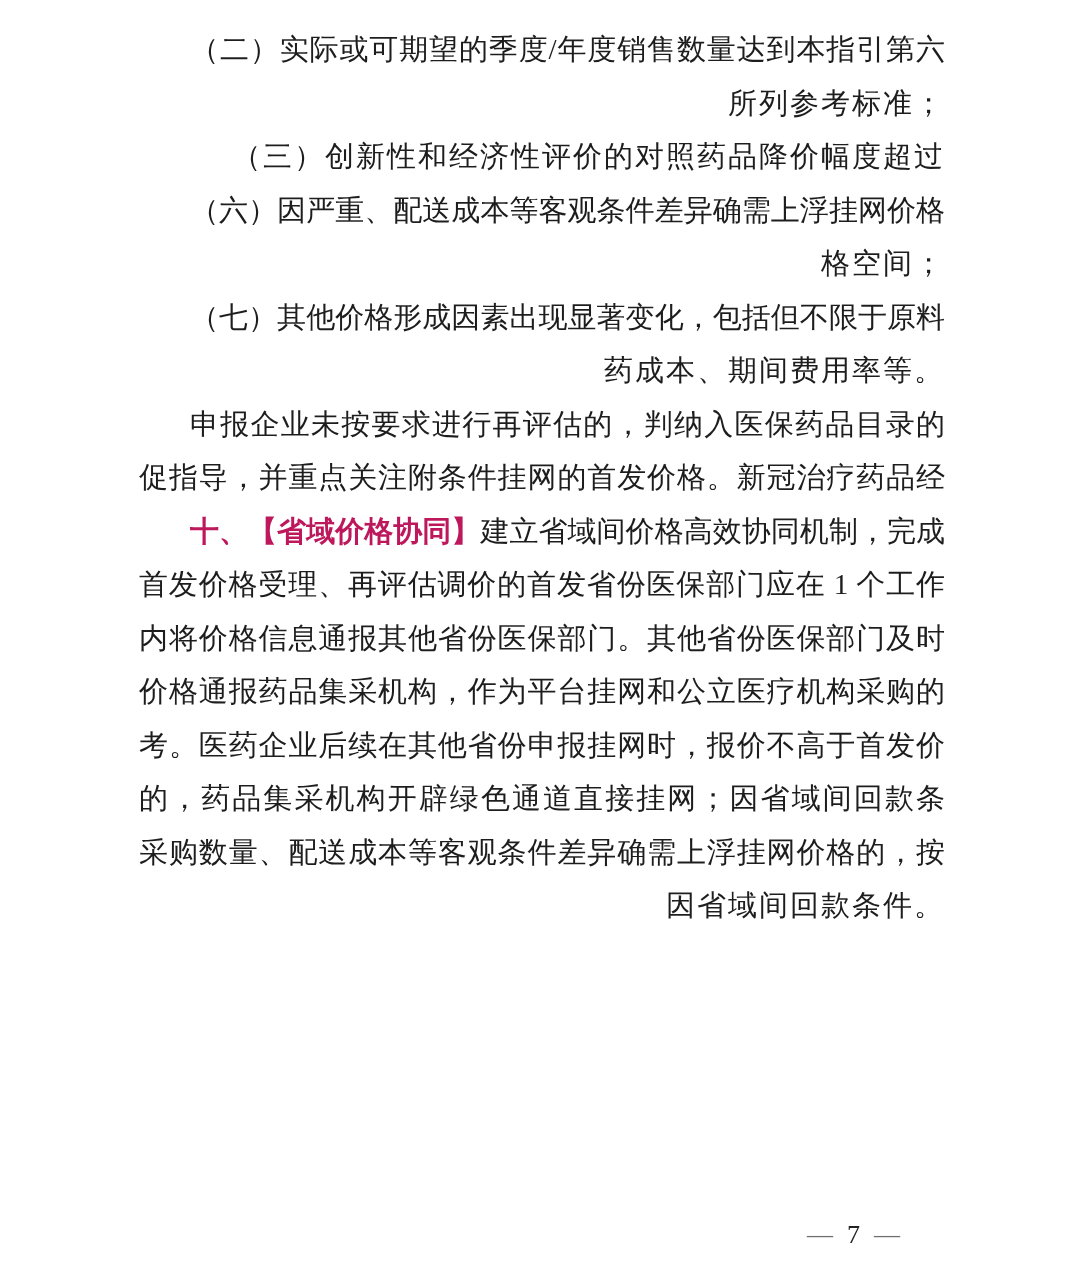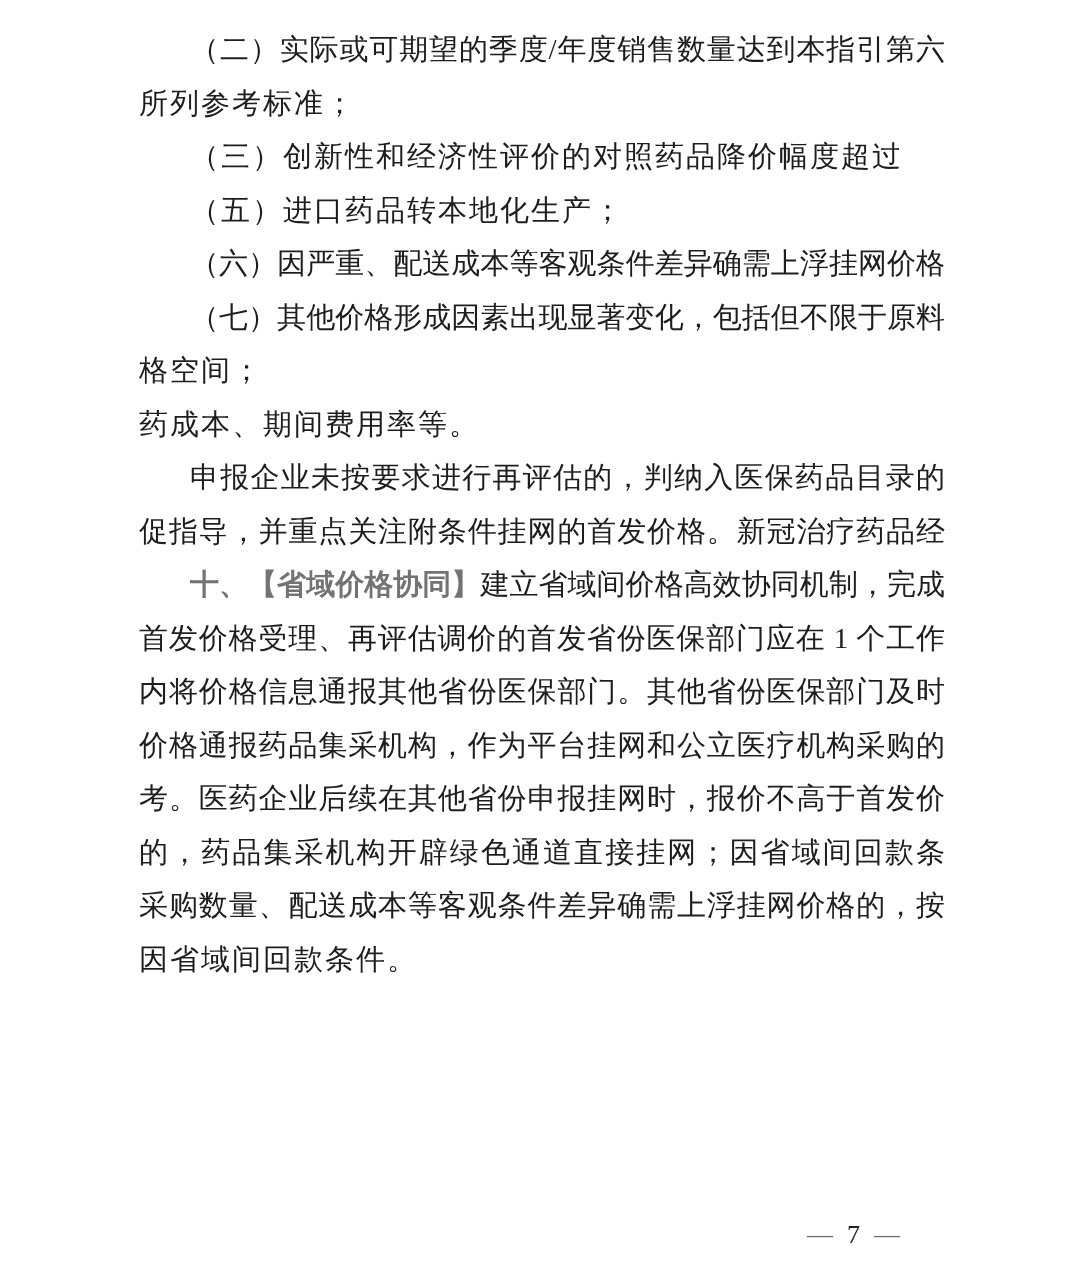--- a/index.html
+++ b/index.html
@@ -14,53 +14,53 @@
     left:139px; top:23px;
     width:806px;
   }
   .ln {
     height:53.5px;
     line-height:53.5px;
     font-size:29px;
     color:#1d1d1d;
     overflow:hidden;
     white-space:normal;
+    text-align:right;
   }
   
   .jl { text-align:justify; text-align-last:justify; }
   
   .lt { letter-spacing:2px; }
   
   .ind { text-indent:51px; }
   .bold-head {
     font-family:"Liberation Sans","DejaVu Sans",sans-serif;
     font-weight:700;
-    color:#737373;
+    color:#be185d;
   }
   .footer {
     position:absolute;
     top:1218px; right:180px;
     height:34px; line-height:34px;
     font-size:26px;
     color:#2b2b2b;
   }
   .footer .dash { color:#6f6f6f; }
   .footer .num { margin:0 14px; color:#222222; }
 </style>
 </head>
 <body>
 
 <div class="doc">
   <div class="ln jl ind">（二）实际或可期望的季度/年度销售数量达到本指引第六项</div>
   <div class="ln lt">所列参考标准；</div>
   <div class="ln lt ind">（三）创新性和经济性评价的对照药品降价幅度超过 30%；</div>
-  <div class="ln lt ind">（五）进口药品转本地化生产；</div>
   <div class="ln jl ind">（六）因严重、配送成本等客观条件差异确需上浮挂网价格的</div>
+  <div class="ln lt">格空间；</div>
   <div class="ln jl ind">（七）其他价格形成因素出现显著变化，包括但不限于原料</div>
-  <div class="ln lt">格空间；</div>
   <div class="ln lt">药成本、期间费用率等。</div>
   <div class="ln jl ind">申报企业未按要求进行再评估的，判纳入医保药品目录的</div>
   <div class="ln jl">促指导，并重点关注附条件挂网的首发价格。新冠治疗药品经谈</div>
   <div class="ln jl ind"><span class="bold-head">十、【省域价格协同】</span><span>建立省域间价格高效协同机制，完成</span></div>
   <div class="ln jl">首发价格受理、再评估调价的首发省份医保部门应在 1 个工作日</div>
   <div class="ln jl">内将价格信息通报其他省份医保部门。其他省份医保部门及时将</div>
   <div class="ln jl">价格通报药品集采机构，作为平台挂网和公立医疗机构采购的参</div>
   <div class="ln jl">考。医药企业后续在其他省份申报挂网时，报价不高于首发价格</div>
   <div class="ln jl">的，药品集采机构开辟绿色通道直接挂网；因省域间回款条件、</div>
   <div class="ln jl">采购数量、配送成本等客观条件差异确需上浮挂网价格的，按所</div>

